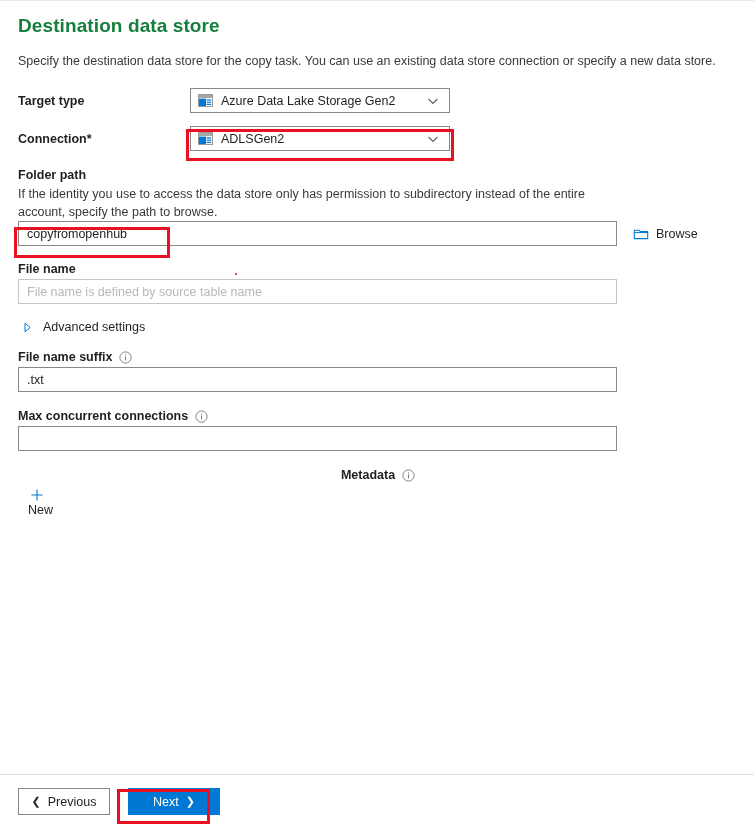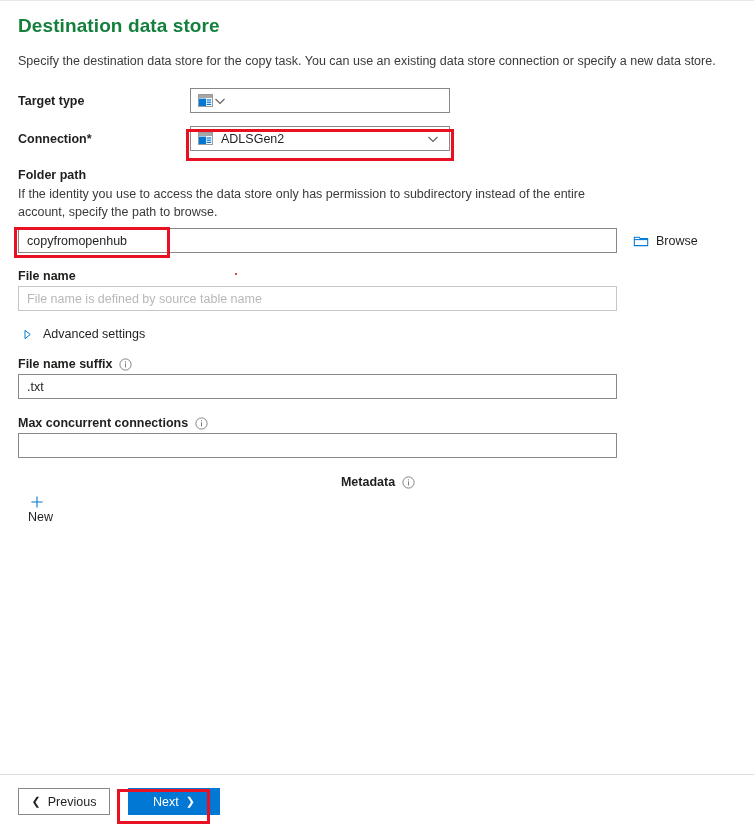--- a/index.html
+++ b/index.html
@@ -131,21 +131,21 @@
     font-weight: 700;
     color: #201f1e;
     margin-bottom: 3px;
     display: flex;
     align-items: center;
   }
   .field-help {
     font-size: 12.5px;
     color: #3b3a39;
     line-height: 1.45;
-    margin-bottom: 7px;
+    margin-bottom: 0;
     max-width: 600px;
   }
   .txtbox {
     width: 599px;
     height: 25px;
     border: 1px solid #8a8886;
     background: #ffffff;
     box-sizing: border-box;
     font-family: "Liberation Sans", sans-serif;
     font-size: 12.5px;
@@ -296,20 +296,21 @@
         <span class="svc-icon">
           <svg viewBox="0 0 15 13" width="15" height="13">
             <rect x="0.5" y="0.5" width="14" height="12" fill="#ffffff" stroke="#9a9a9a"></rect>
             <rect x="1" y="1" width="13" height="3" fill="#a6a6a6"></rect>
             <rect x="1" y="4.6" width="7" height="7.4" fill="#0078d4"></rect>
             <rect x="8.6" y="5.4" width="4.6" height="1.2" fill="#0078d4"></rect>
             <rect x="8.6" y="7.6" width="4.6" height="1.2" fill="#0078d4"></rect>
             <rect x="8.6" y="9.8" width="4.6" height="1.2" fill="#0078d4"></rect>
           </svg>
         </span>
+        <span class="ddtext">Azure Data Lake Storage Gen2</span>
         <span class="chev">
           <svg viewBox="0 0 14 14" width="14" height="14">
             <path d="M2.5 5 L7 9.4 L11.5 5" fill="none" stroke="#605e5c" stroke-width="1.1"></path>
           </svg>
         </span>
       </div>
     </div>
 
     <div class="row">
       <div class="row-label">

